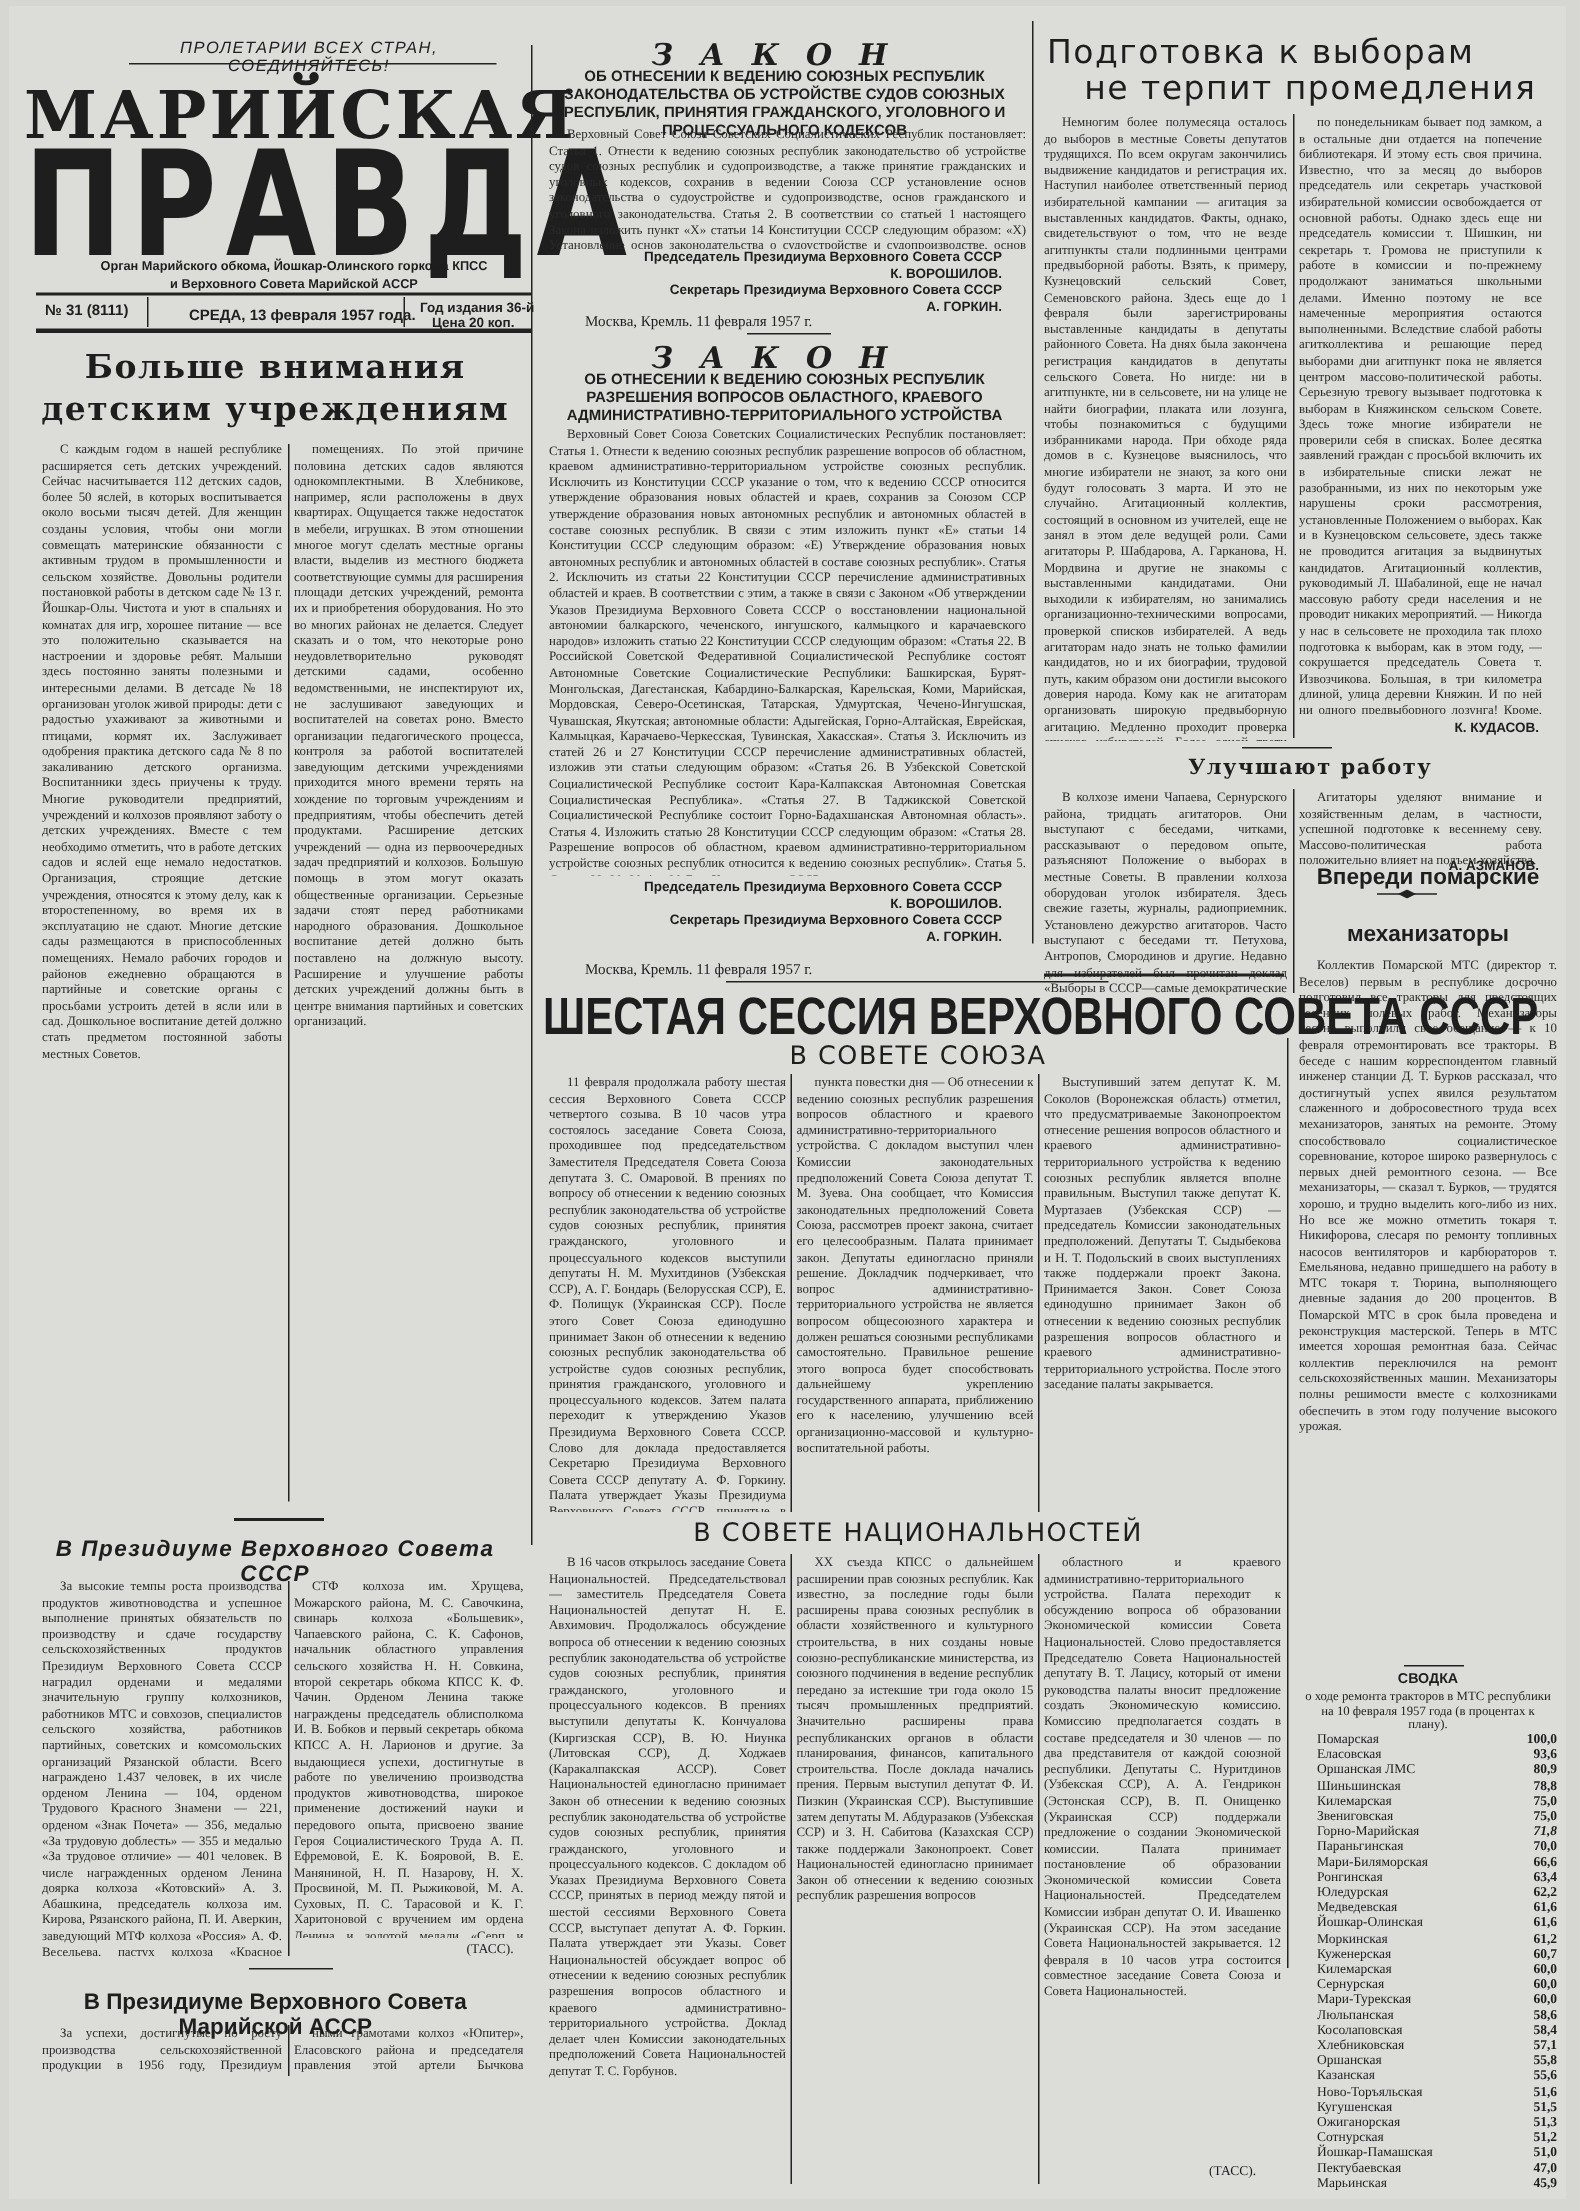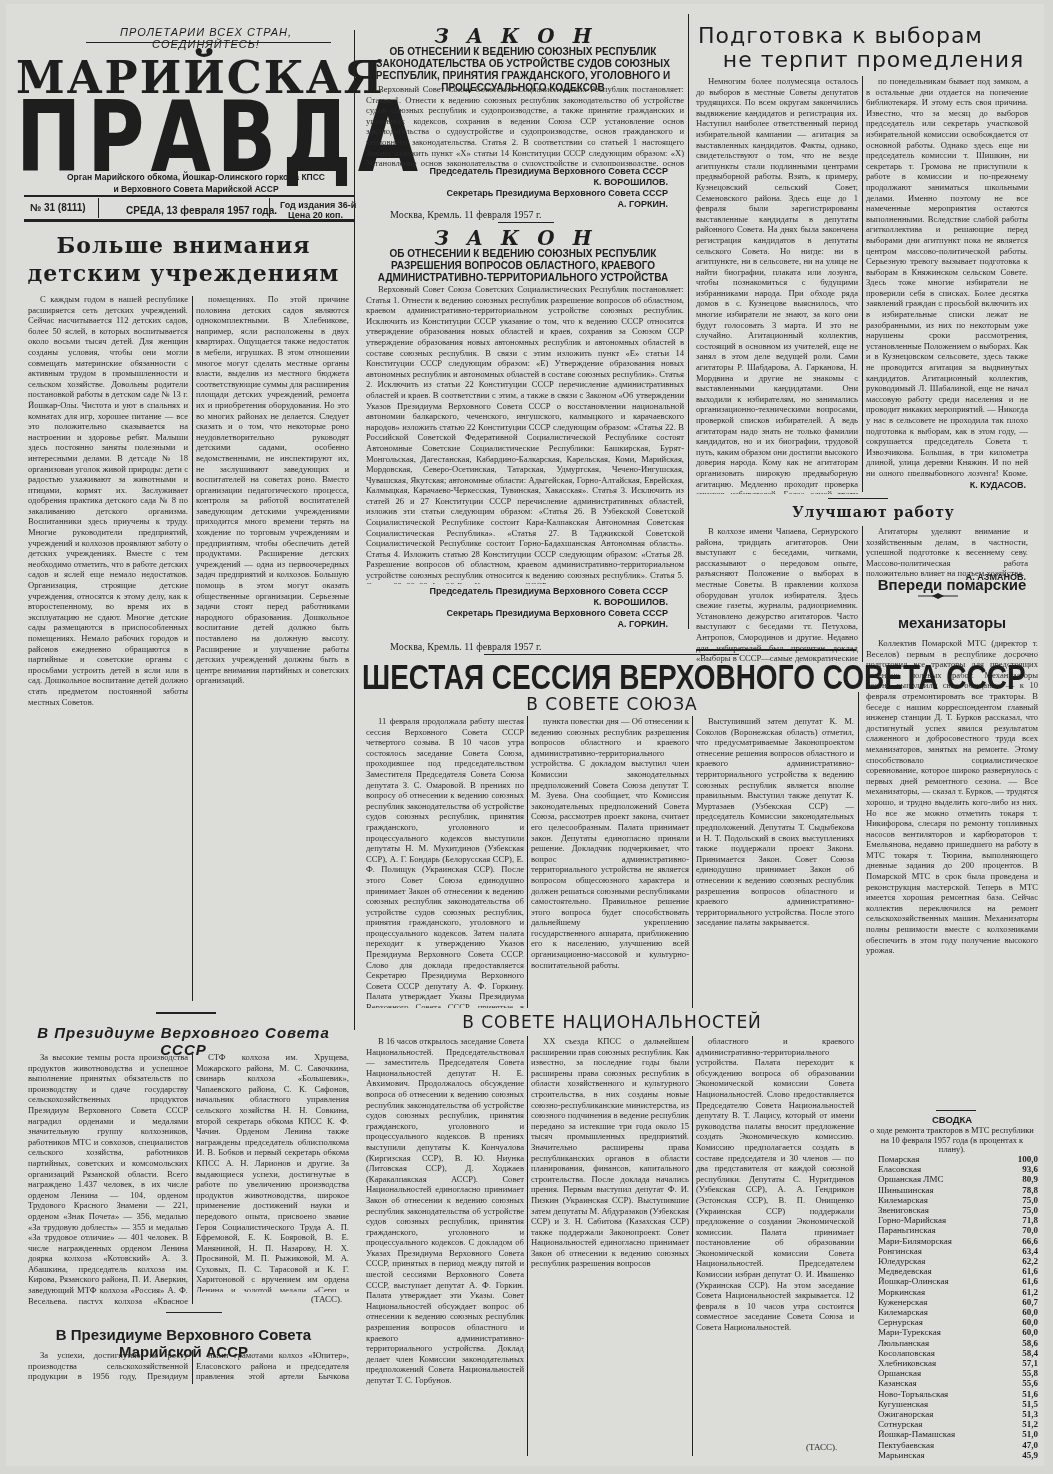--- a/index.html
+++ b/index.html
@@ -151,21 +151,21 @@
       <div class="row">
         <span>Килемарская</span>
         <span style="font-weight: bold;">75,0</span>
       </div>
       <div class="row">
         <span>Звениговская</span>
         <span style="font-weight: bold;">75,0</span>
       </div>
       <div class="row">
         <span>Горно-Марийская</span>
-        <span style="font-weight: bold;">71,8</span>
+        <span style="font-weight: bold; font-style: italic;">71,8</span>
       </div>
       <div class="row">
         <span>Параньгинская</span>
         <span style="font-weight: bold;">70,0</span>
       </div>
       <div class="row">
         <span>Мари-Биляморская</span>
         <span style="font-weight: bold;">66,6</span>
       </div>
       <div class="row">

